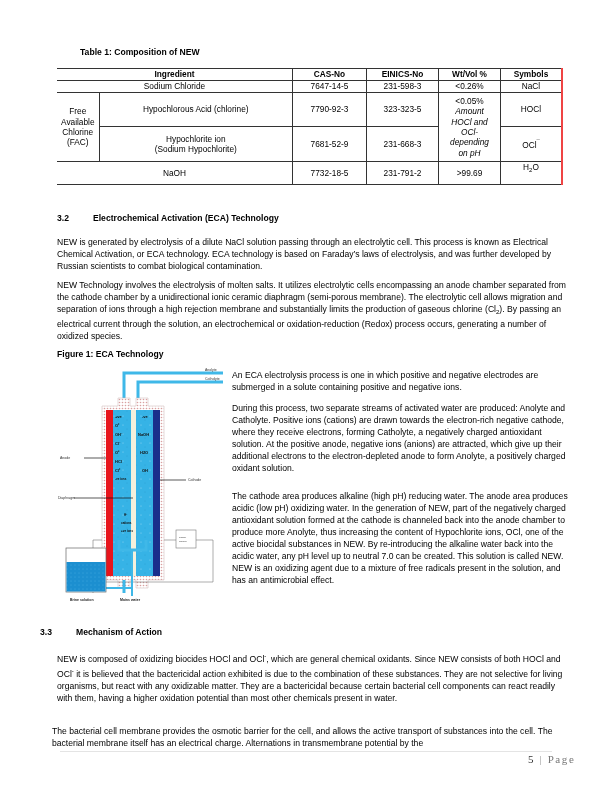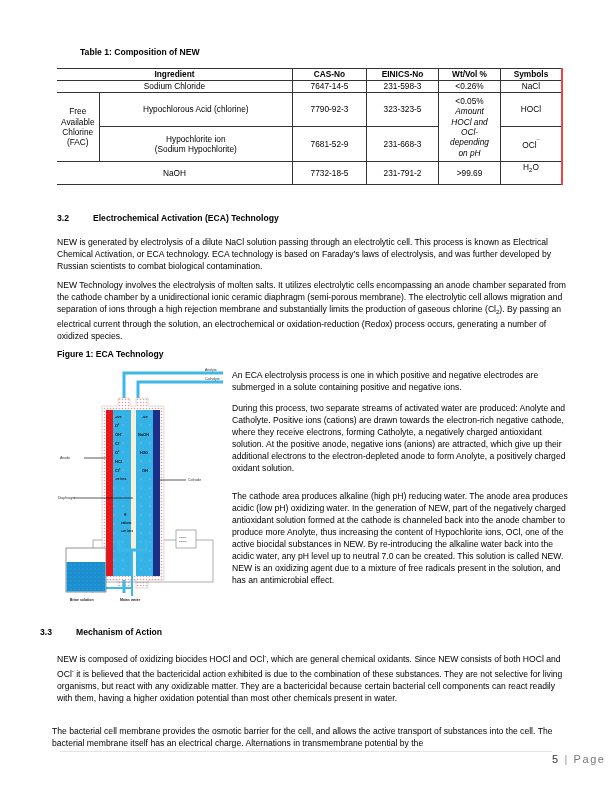--- a/index.html
+++ b/index.html
@@ -16,21 +16,21 @@
     table.comp tr.r1 td { height:11px; }
     table.comp tr.r2 td { height:33px;margin-top:8px; }
     table.comp tr.r3 td { height:34px; }
     table.comp tr.r4 td { height:22px; }
     table.comp .edge-left { border-left:none; }
     table.comp .edge-right { border-right:2px solid #ef4444; }
     .it { font-style:italic; }
     sub { font-size:6px; vertical-align:-2px; }
     sup { font-size:6px; }
     .footer-line { position:absolute; left:60px; top:751px; width:492px; height:1px; background:#e4e4e4; }
-    .pageno { position:absolute; left:552px; top:753px; font-family:Liberation Sans, sans-serif; font-size:11px; color:#333; letter-spacing:1.6px; }
+    .pageno { position:absolute; left:528px; top:753px; font-family:Liberation Serif, serif; font-size:11px; color:#333; letter-spacing:1.6px; }
     .pageno .sep { color:#999; }
     .pageno .word { color:#777; }
   </style>
 </head>
 <body>
 
 <div class="abs caption" style="left:57px; top:47px;margin-left:23px;">Table 1:  Composition of NEW</div>
 
 <table class="comp">
   <thead>

